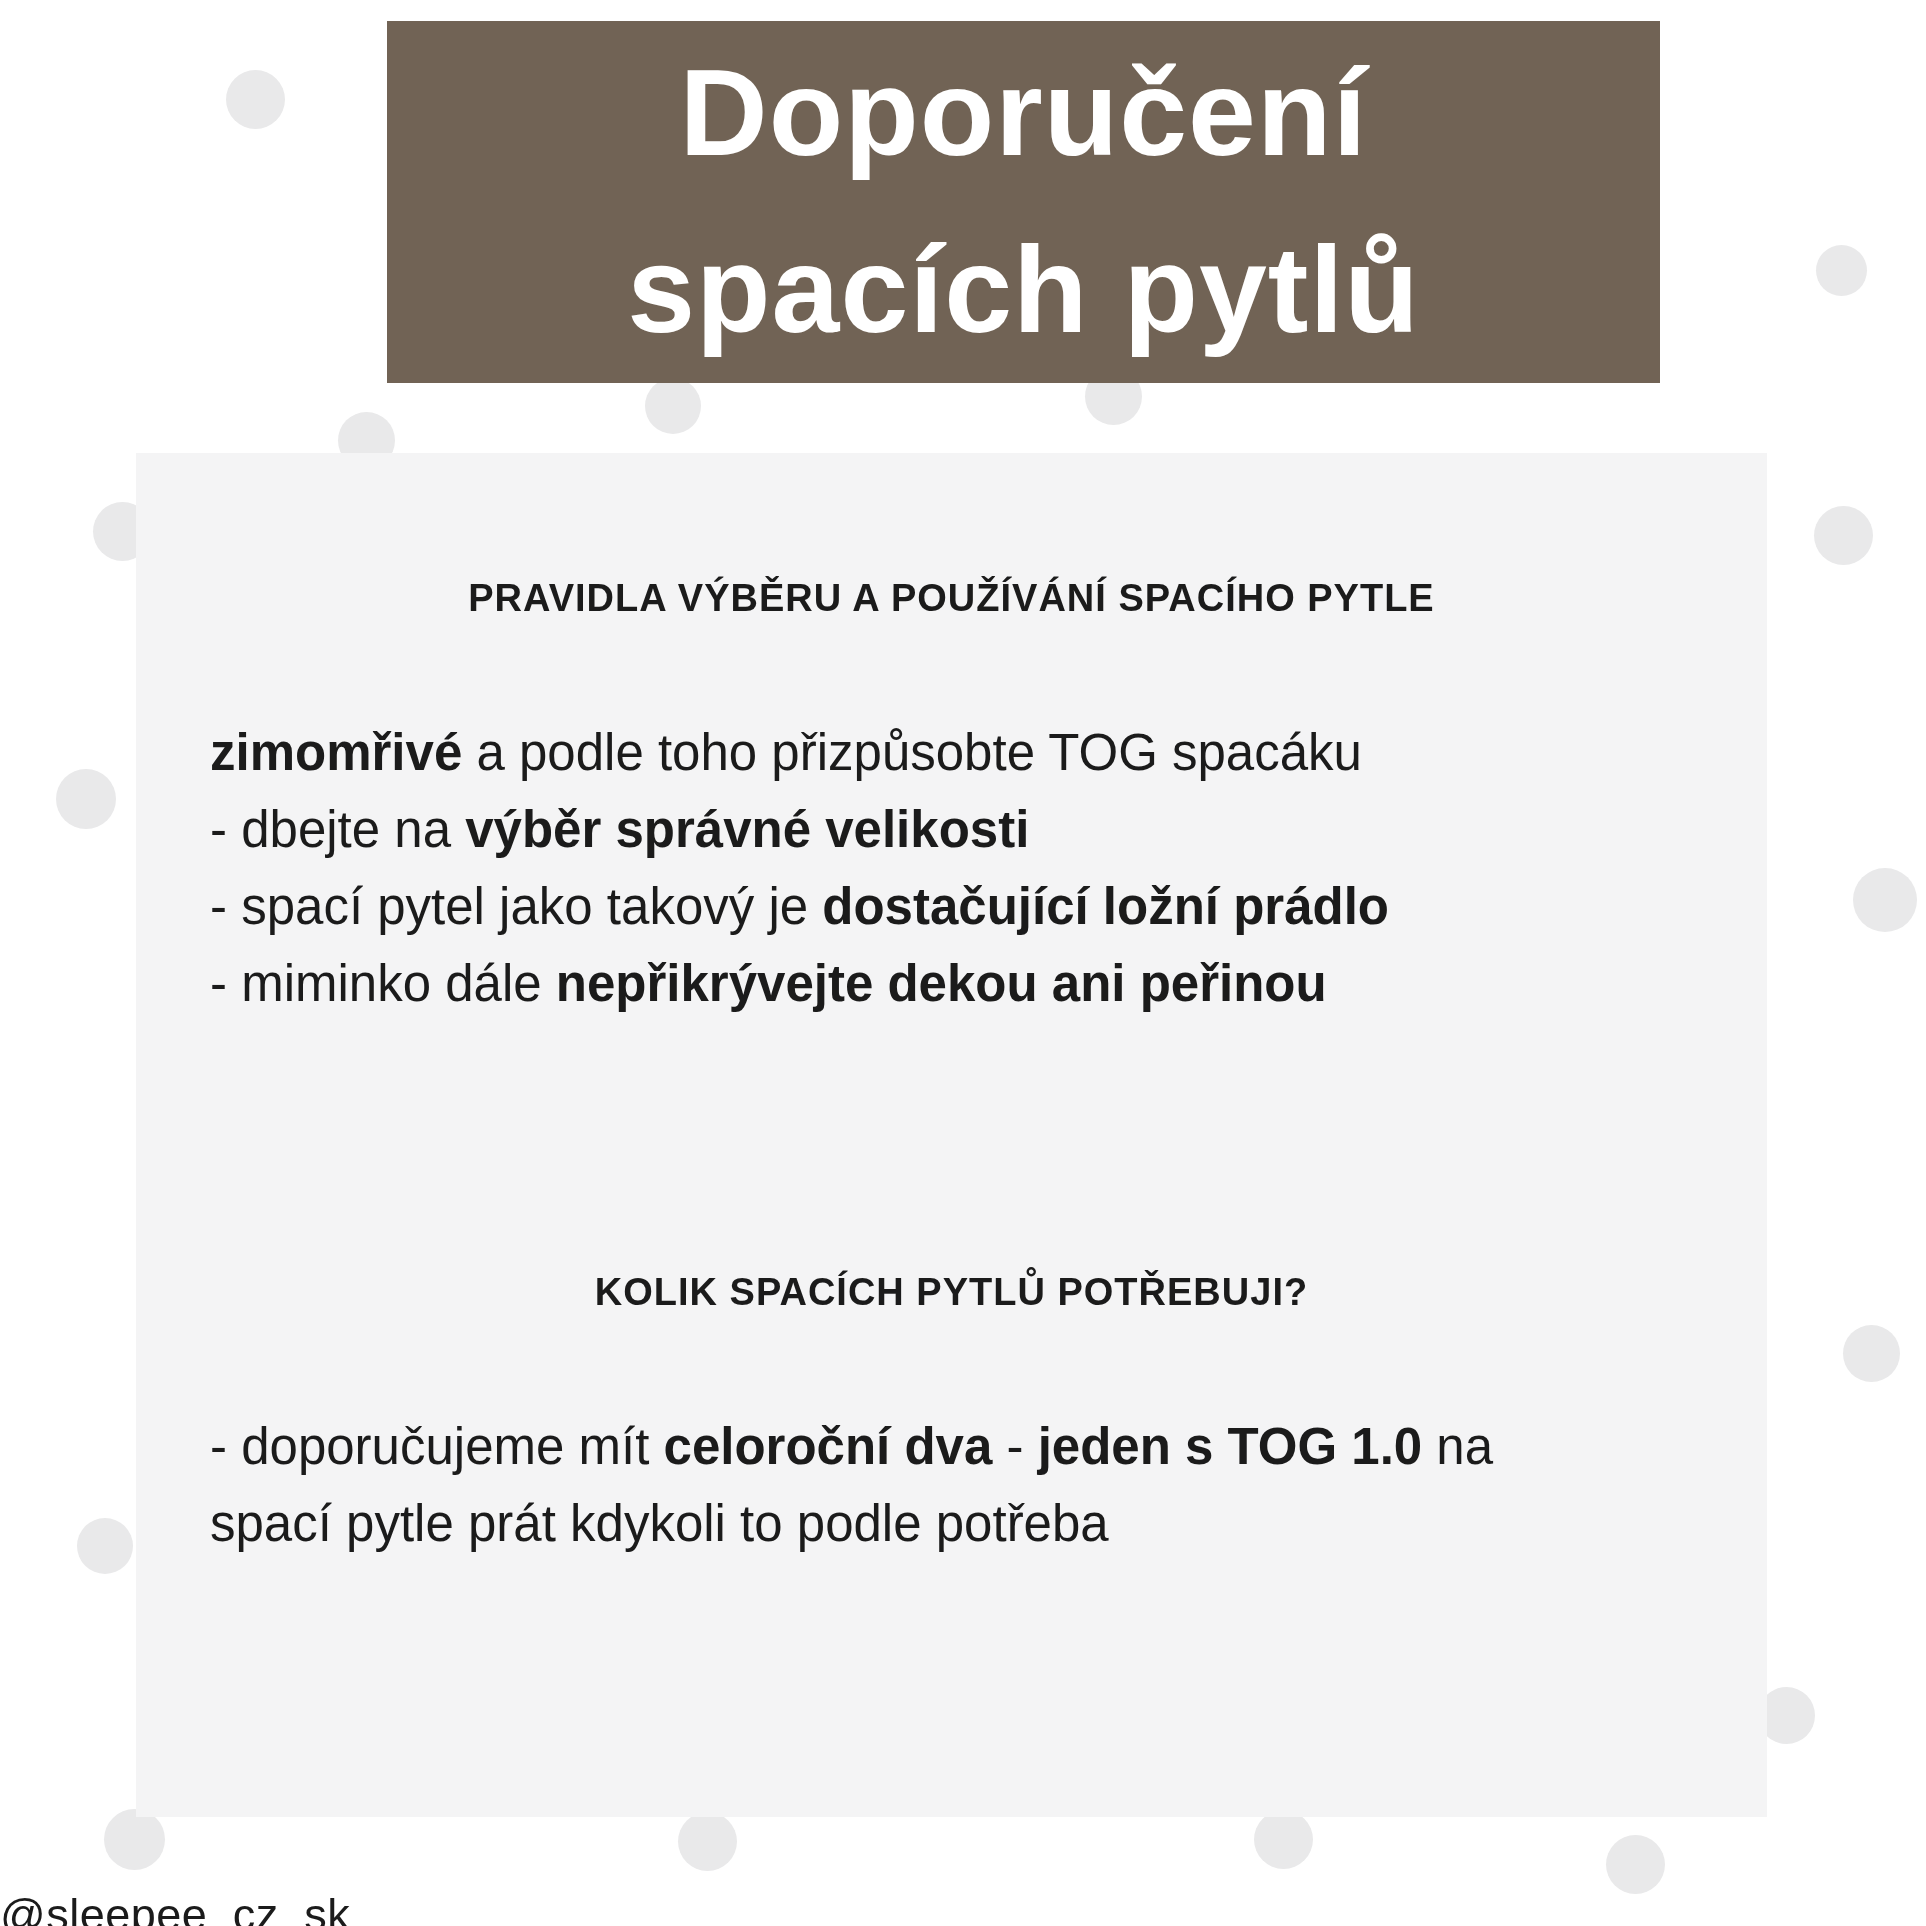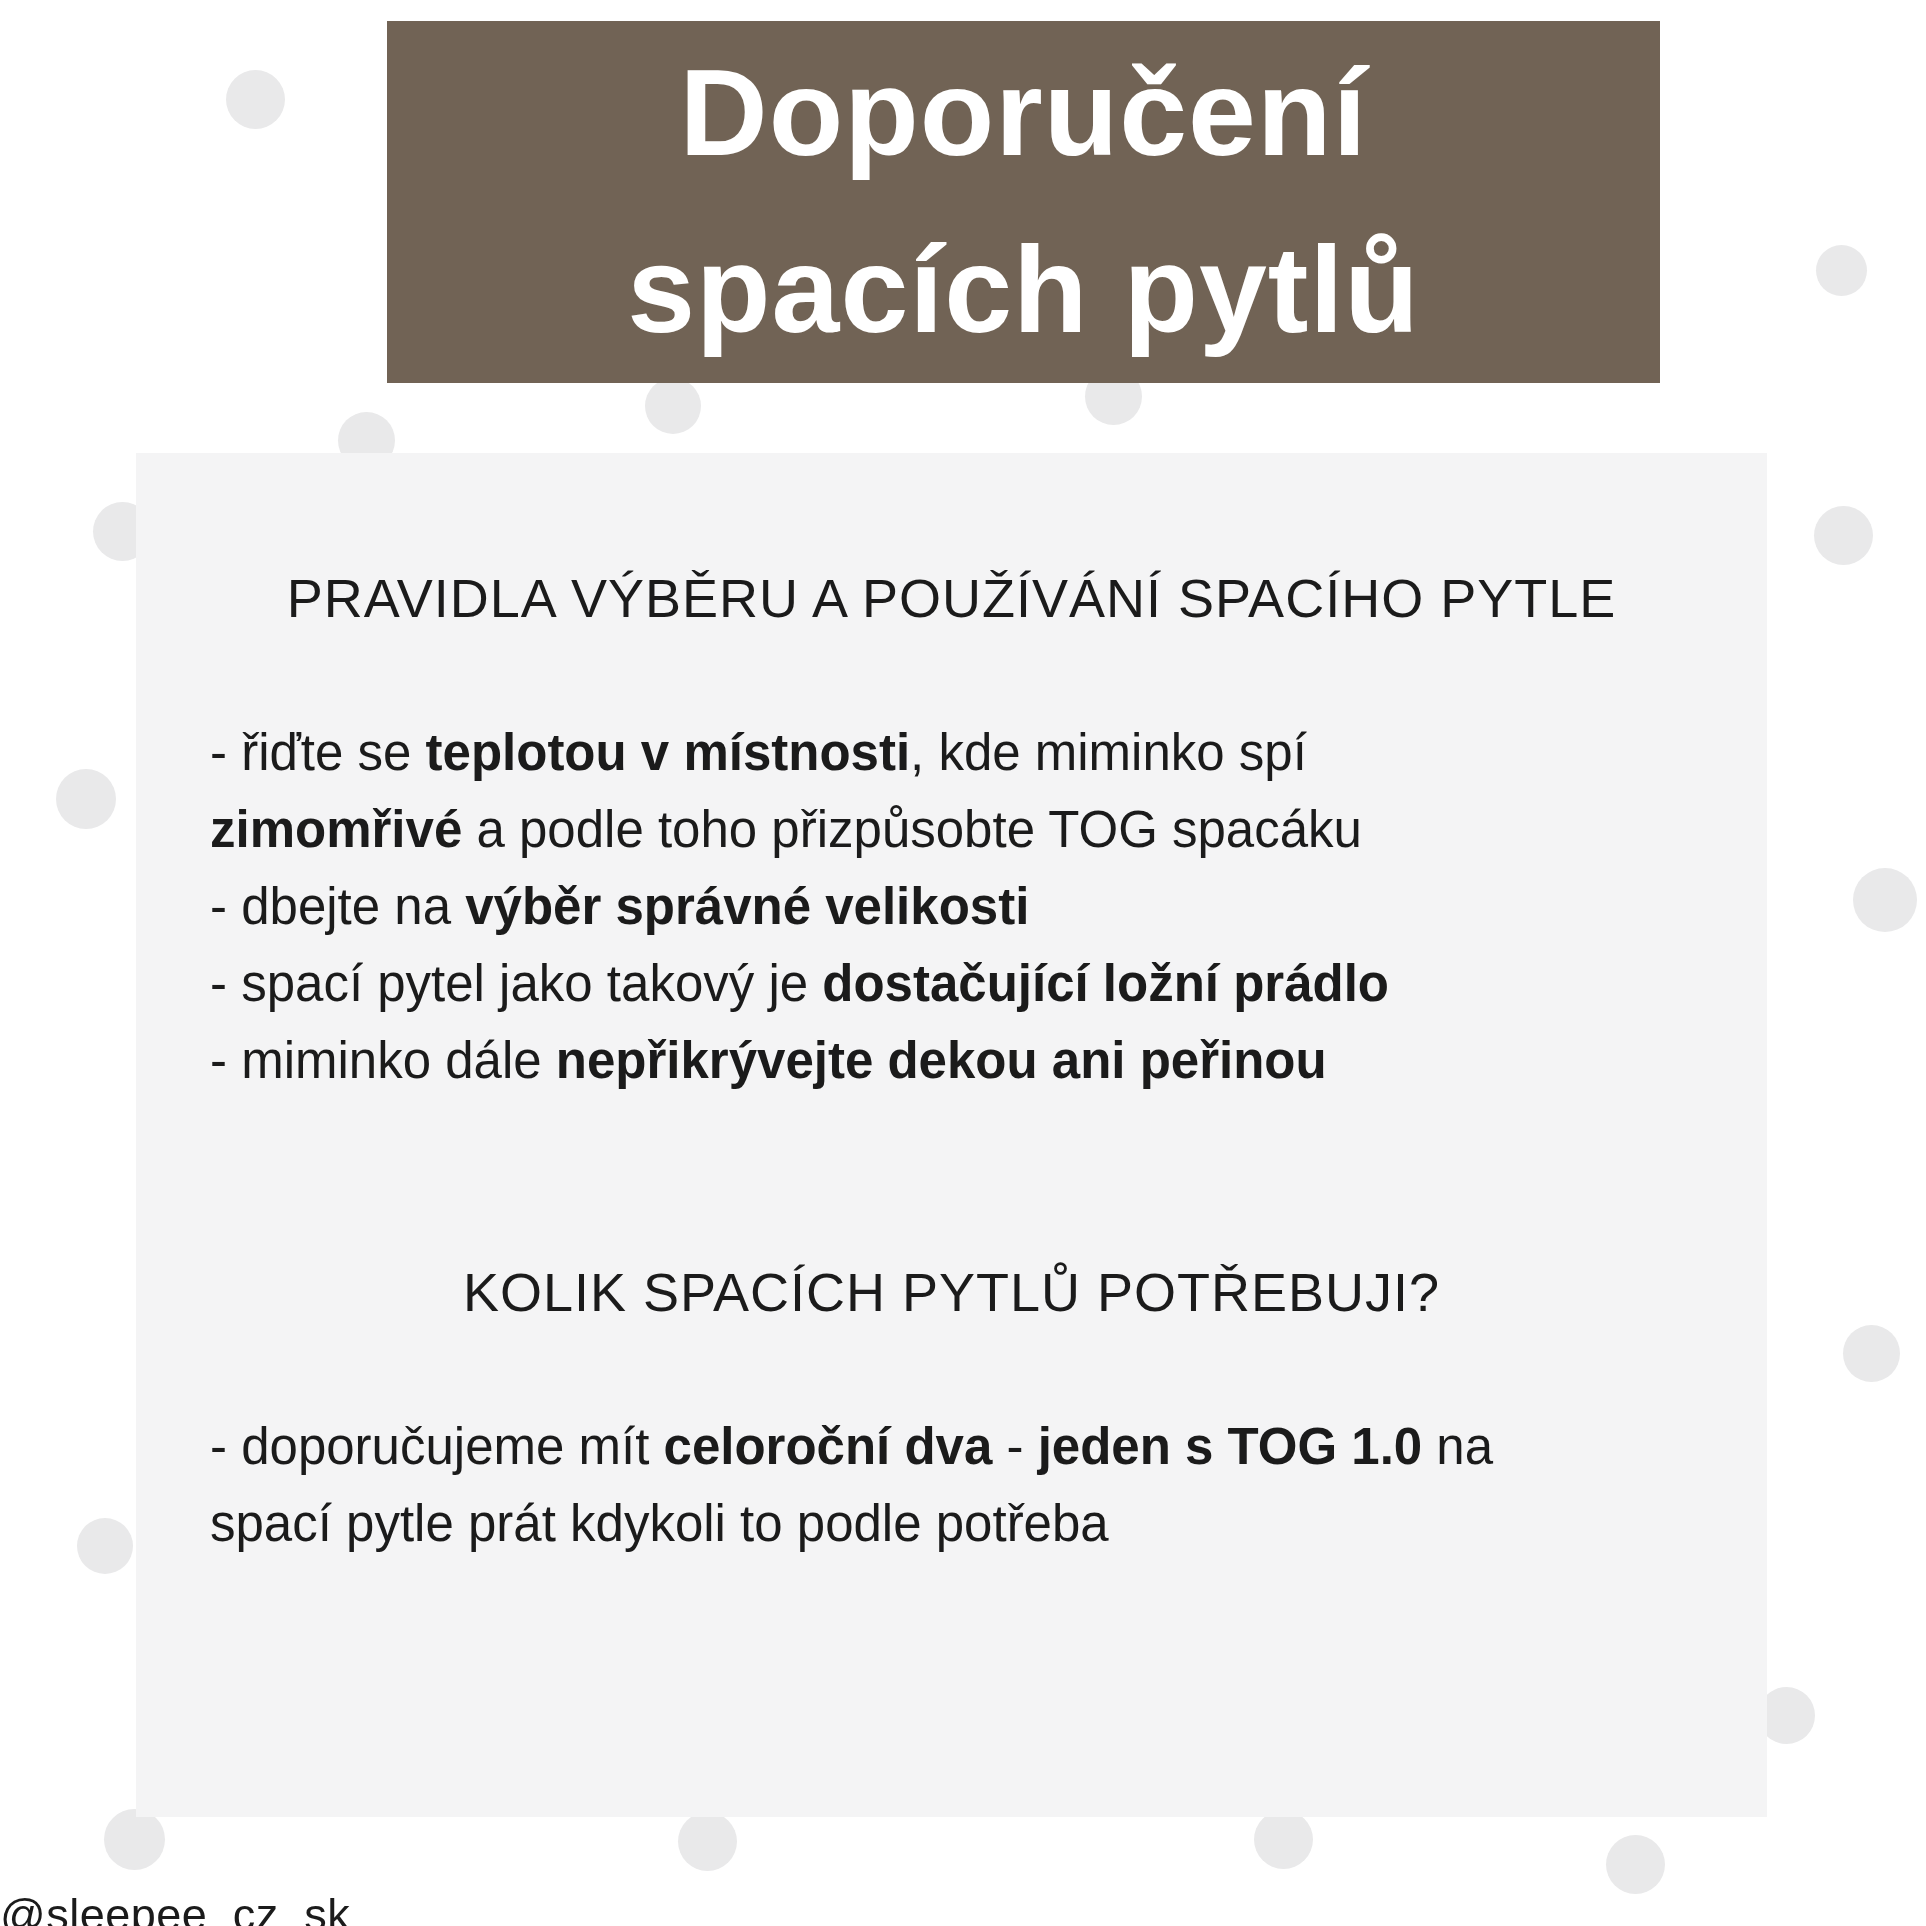--- a/index.html
+++ b/index.html
@@ -38,22 +38,22 @@
     position:absolute;
     left:136px; top:453px;
     width:1631px; height:1364px;
     z-index:1;
   }
   .card .heading{
     position:absolute;
     left:0; width:100%;
     margin:0;
     text-align:center;
-    font-size:54px;
-    font-weight:400;
+    font-size:38px;
+    font-weight:700;
     letter-spacing:1px;
     line-height:77px;
     white-space:nowrap;
   }
   .heading.h1{ top:107px; }
   .heading.h2{ top:801px; }
   .lines{
     position:absolute;
     left:74px;
     width:1486px;
@@ -104,21 +104,20 @@
     </div>
 
   <div class="banner" id="banner" style="background: rgb(113, 99, 85); color: rgb(255, 255, 255);">
     <div class="t-line">Doporučení</div>
     <div class="t-line">spacích pytlů</div>
   </div>
 
   <div class="card" id="card" style="background: rgb(244, 244, 245);">
     <h2 class="heading h1">PRAVIDLA VÝBĚRU A POUŽÍVÁNÍ SPACÍHO PYTLE</h2>
     <div class="lines b1" id="s1-lines">
-        <div class="text-line"><span>- řiďte se </span><span class="b">teplotou v místnosti</span><span>, kde miminko spí</span></div>
         <div class="text-line"><span class="b">zimomřivé</span><span> a podle toho přizpůsobte TOG spacáku</span></div>
         <div class="text-line"><span>- dbejte na </span><span class="b">výběr správné velikosti</span></div>
         <div class="text-line"><span>- spací pytel jako takový je </span><span class="b">dostačující ložní prádlo</span></div>
         <div class="text-line"><span>- miminko dále </span><span class="b">nepřikrývejte dekou ani peřinou</span></div>
       </div>
     <h2 class="heading h2">KOLIK SPACÍCH PYTLŮ POTŘEBUJI?</h2>
     <div class="lines b2" id="s2-lines">
         <div class="text-line"><span>- doporučujeme mít </span><span class="b">celoroční dva</span><span> - </span><span class="b">jeden s TOG 1.0</span><span> na</span></div>
         <div class="text-line"><span>spací pytle prát kdykoli to podle potřeba</span></div>
       </div>

